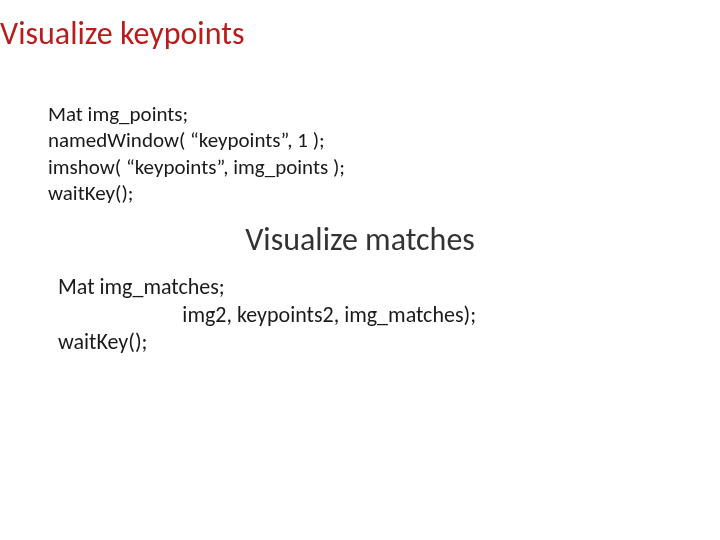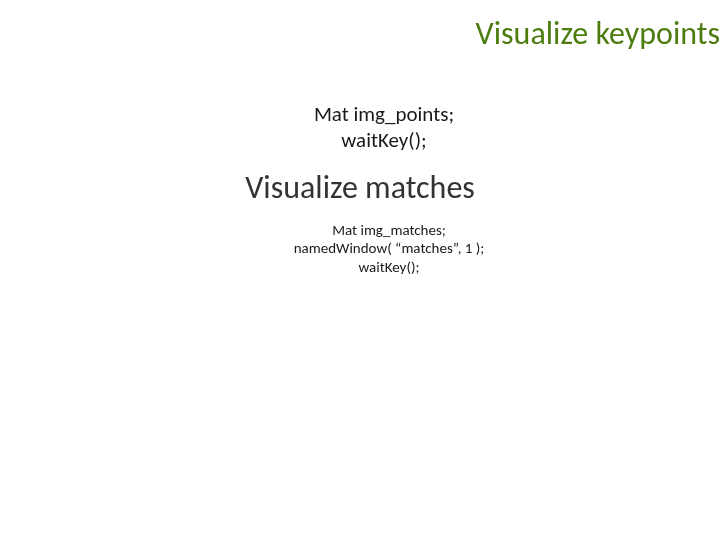--- a/index.html
+++ b/index.html
@@ -1,69 +1,70 @@
 <!DOCTYPE html>
 <html><head>
   <meta charset="utf-8">
   <style>
     * {
       margin: 0;
       padding: 0;
       box-sizing: border-box;
-      text-align: center;
     }
     body {
       width: 720px;
       height: 540px;
       background: #ffffff;
       font-family: Calibri, 'Segoe UI', Arial, sans-serif;
       color: #000000;
       position: relative;
     }
     .heading-1 {
       font-size: 32px;
       font-weight: 400;
-      text-align: right;
+      text-align: left;
       padding-top: 14px;
-      color: #4d7c0f;
+      color: #b91c1c;
     }
     .code-block-1 {
       margin-top: 48px;
       margin-left: 48px;
       font-size: 21px;
       line-height: 1.25;
       color: #1a1a1a;
     }
     .heading-2 {
       font-size: 32px;
       font-weight: 400;
       text-align: center;
       margin-top: 14px;
       color: #333333;
     }
     .code-block-2 {
       margin-top: 14px;
       margin-left: 58px;
-      font-size: 15px;
+      font-size: 22px;
       line-height: 1.25;
       color: #1a1a1a;
     }
     .code-line {
       white-space: pre;
     }
   </style>
 </head>
 <body>
 
 <div class="heading-1">Visualize keypoints</div>
 
 <div class="code-block-1">
   <div class="code-line">Mat img_points;</div>
+  <div class="code-line">namedWindow( “keypoints”, 1 );</div>
+  <div class="code-line">imshow( “keypoints”, img_points );</div>
   <div class="code-line">waitKey();</div>
 </div>
 
 <div class="heading-2">Visualize matches</div>
 
 <div class="code-block-2">
   <div class="code-line">Mat img_matches;</div>
-  <div class="code-line">namedWindow( “matches”, 1 );</div>
+  <div class="code-line">                         img2, keypoints2, img_matches);</div>
   <div class="code-line">waitKey();</div>
 </div>
 
 </body></html>

